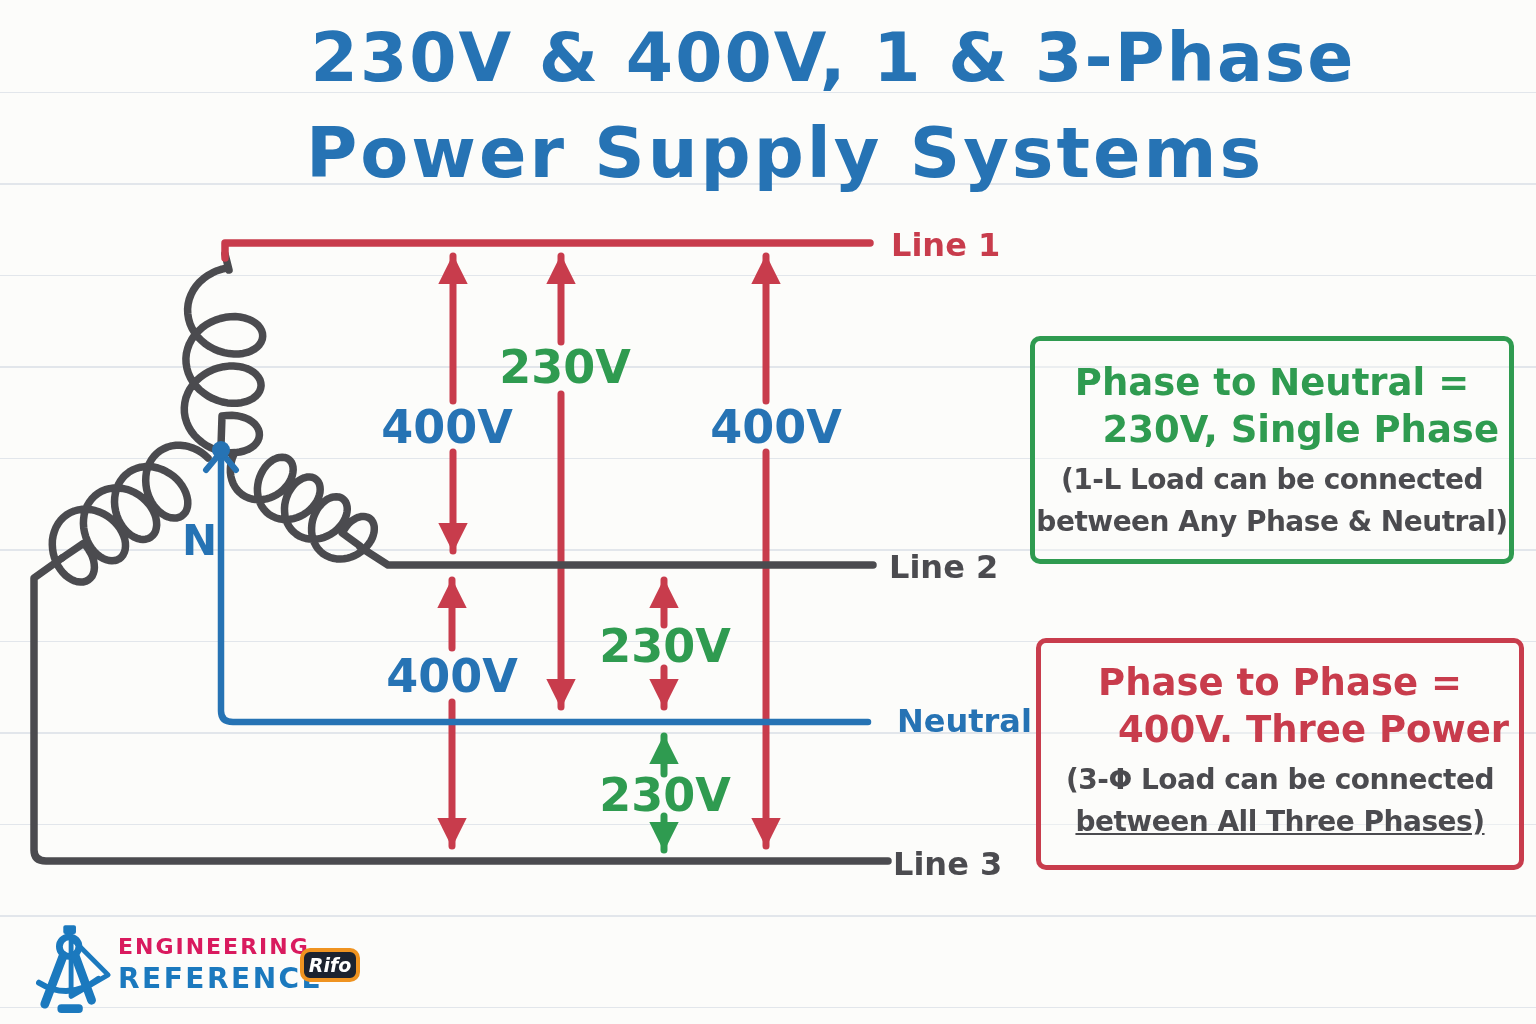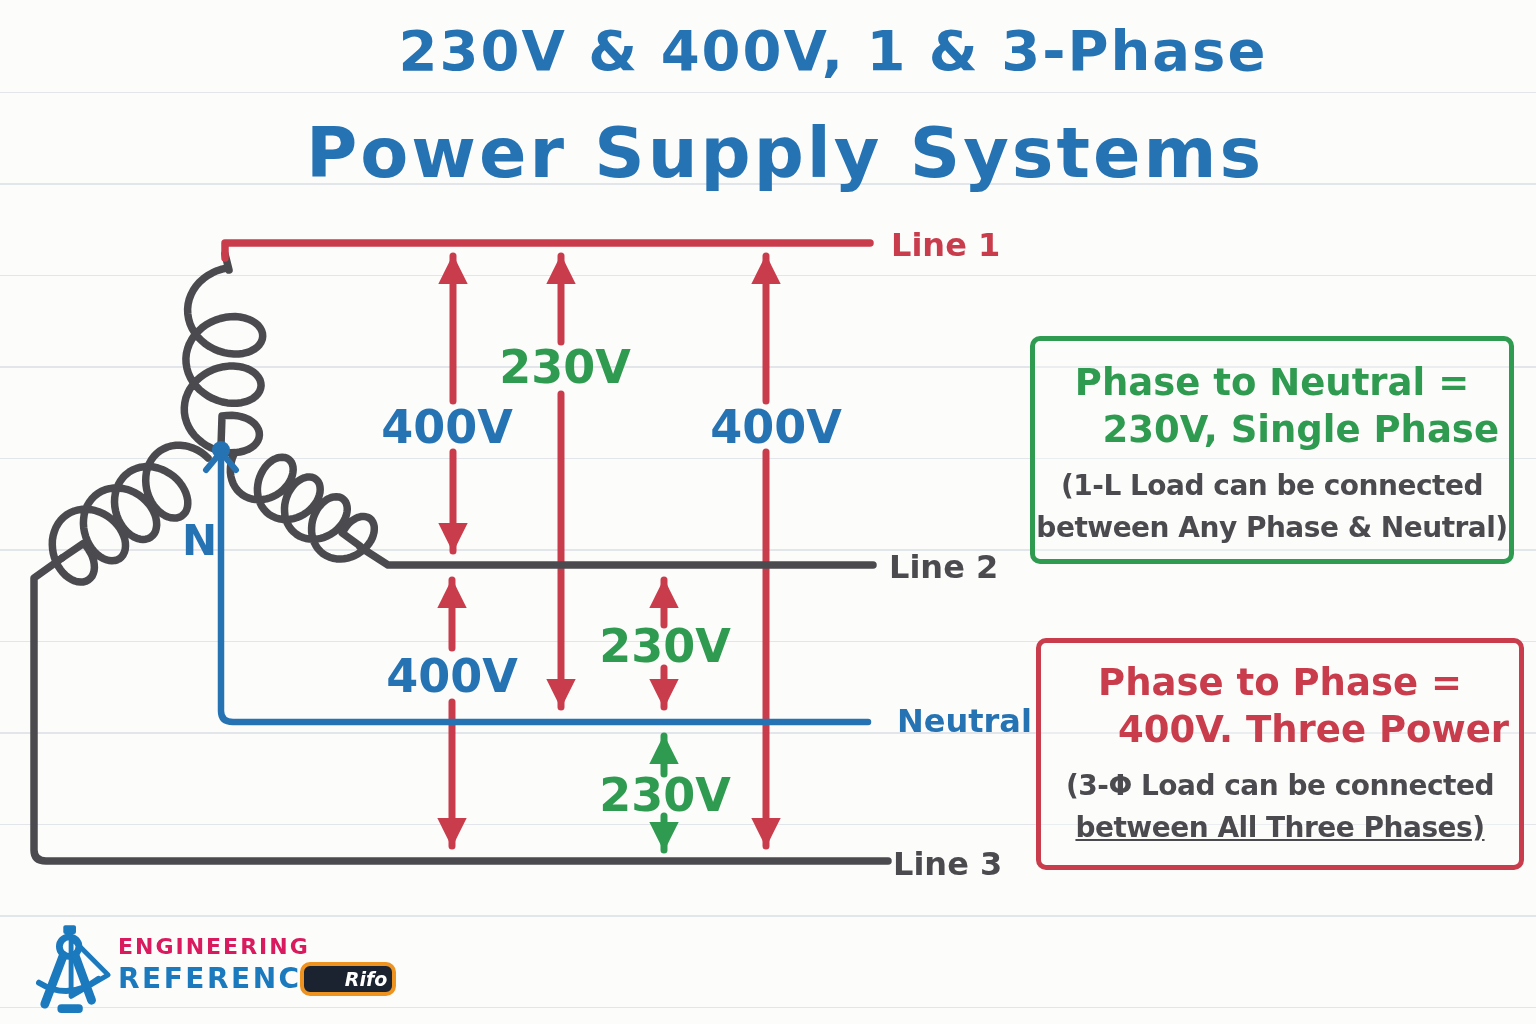--- a/index.html
+++ b/index.html
@@ -12,53 +12,53 @@
     background-position:0 2px;
     font-family:"DejaVu Sans", sans-serif;
   }
   .hand{ position:absolute; font-weight:bold; white-space:nowrap; }
   .c-red{ color:var(--red); }
   .c-blue{ color:var(--blue); }
   .c-green{ color:var(--green); }
   .c-dark{ color:var(--dark); }
 
   .title-line1{ left:130px; top:18px; width:1406px; text-align:center;
-    font-size:56px; letter-spacing:2px; }
+    font-size:68px; letter-spacing:2px; }
   .title-line2{ left:20px; top:112px; width:1530px; text-align:center;
     font-size:70px; letter-spacing:3px; }
 
   .wire-label{ font-size:32px; line-height:48px; }
   .vlabel{ width:160px; text-align:center; font-size:46px; line-height:50px; }
   .n-label{ font-size:42px; }
 
   svg.circuit{ position:absolute; left:0; top:0; }
 
   .info-box{ position:absolute; border-radius:10px; background:rgba(252,252,250,.35); }
   .info-box.green{ left:1030px; top:336px; width:474px; height:218px;
     border:5px solid var(--green); }
   .info-box.red{ left:1036px; top:638px; width:478px; height:222px;
     border:5px solid var(--red); }
   .info-box .heading{ font-weight:bold; font-size:37px; line-height:47px;
     text-align:center; white-space:nowrap; }
   .info-box .heading.indent{ text-align:right; padding-right:10px; }
   .info-box.green .pad{ padding-top:18px; }
   .info-box.red .pad{ padding-top:16px; }
   .info-box .note{ font-weight:bold; color:var(--dark); font-size:28px;
-    line-height:42px; letter-spacing:-0.5px; text-align:center; white-space:nowrap; margin-top:12px;}
+    line-height:42px; letter-spacing:-0.5px; text-align:center; white-space:nowrap; margin-top:6px;}
 
   .logo{ position:absolute; left:36px; top:920px; width:360px; height:100px; }
   .logo .icon{ position:absolute; left:0; top:3px; }
   .logo .brand1{ position:absolute; left:82px; top:14px; font-weight:bold;
     font-size:22px; letter-spacing:2px; color:var(--logo_pink); }
   .logo .brand2{ position:absolute; left:82px; top:42px; font-weight:bold;
     font-size:28px; letter-spacing:2.5px; color:var(--logo_blue); }
-  .logo .badge{ position:absolute; left:264px; top:42px; width:52px; height:26px;
+  .logo .badge{ position:absolute; left:264px; top:28px; width:52px; height:26px;
     background:var(--badge_fill); border:4px solid var(--badge_orange);
     border-radius:10px; color:#ffffff; font-weight:bold; font-style:italic;
-    font-size:19px; text-align:center; line-height:26px;padding-left:36px; }
+    font-size:19px; text-align:center; line-height:26px; }
 </style>
 </head>
 <body>
 
 <div class="page">
 
   <svg class="circuit" width="1536" height="1024" viewBox="0 0 1536 1024">
     <defs>
       <marker id="ah-red" viewBox="0 0 10 10" refX="9.5" refY="5" markerWidth="4.2" markerHeight="4.2" orient="auto-start-reverse">
         <path d="M0,0 L10,5 L0,10 Z" style="fill:var(--red)"></path>

